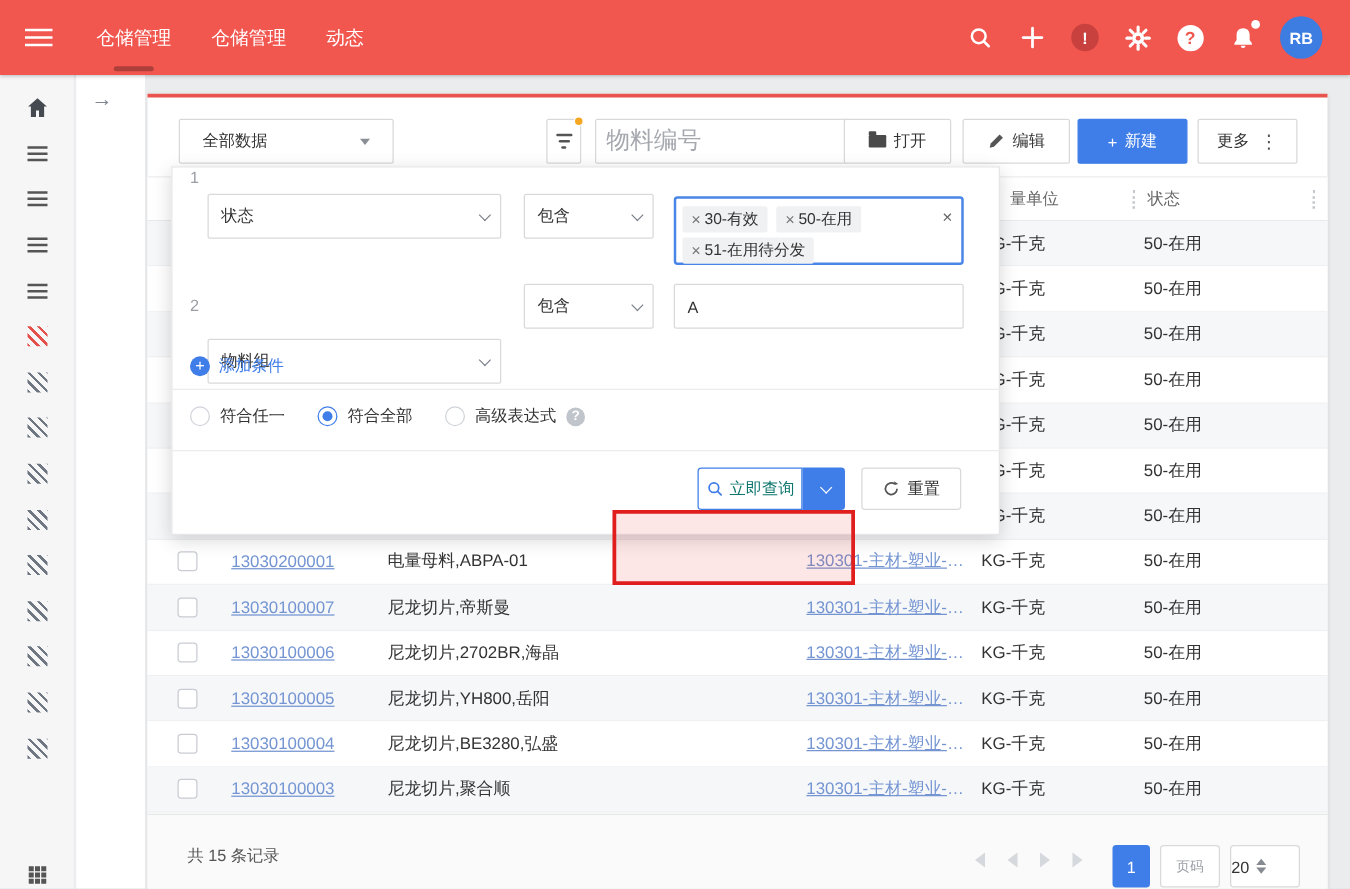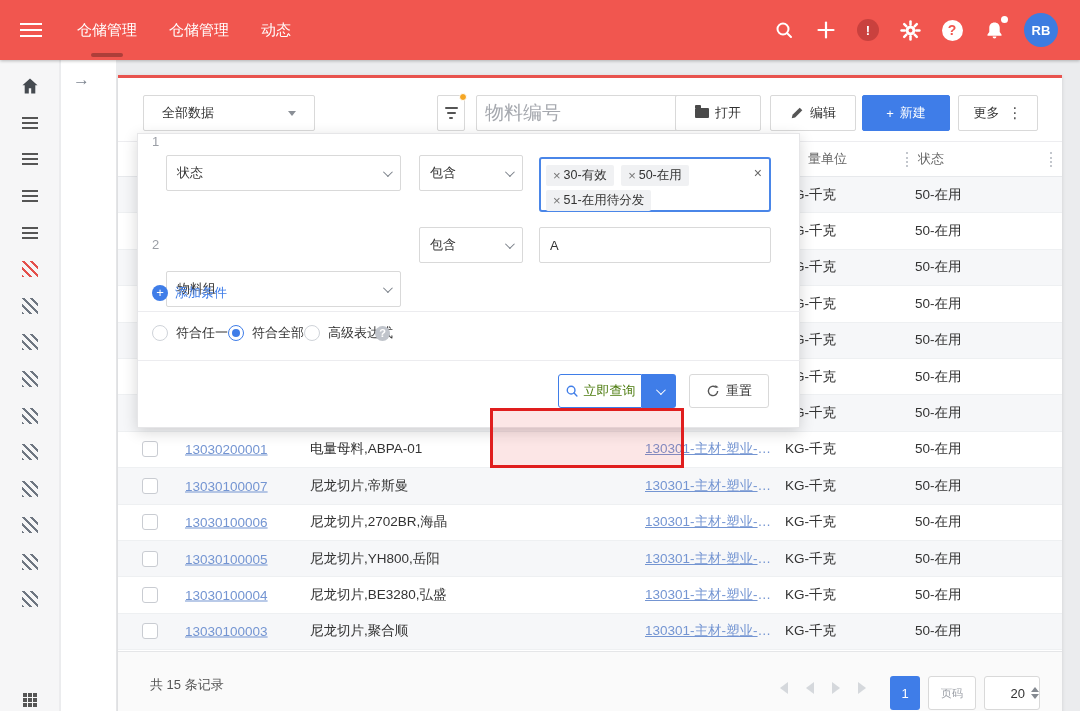--- a/index.html
+++ b/index.html
@@ -69,47 +69,47 @@
   
   .tfoot { position:absolute; left:0; top:573px; width:944px; height:64px; border-top:1px solid #e5e6e8; background:#fafafa; }
   .total { position:absolute; left:32px; top:24px; font-size:13px; color:#555; }
   .pager { position:absolute; right:22px; top:24px; display:flex; align-items:flex-start; gap:8px; }
   .pg-ghost { display:flex; gap:18px; margin-right:16px; margin-top:6px; }
   .tri { width:0; height:0; border-top:6px solid transparent; border-bottom:6px solid transparent; opacity:.55; }
   .tri.l { border-right:8px solid #b7bbc2; }
   .tri.r { border-left:8px solid #b7bbc2; }
   .pg-cur { width:30px; height:34px; background:#3f7de8; color:#fff; border-radius:3px; font-size:13px; display:flex; align-items:center; justify-content:center; cursor:pointer; }
   .pg-input { width:48px; height:34px; border:1px solid #d9d9d9; border-radius:3px; background:#fff; color:#9b9fa6; font-size:11px; display:flex; align-items:center; justify-content:center; }
-  .pg-size { width:56px; height:34px; border:1px solid #d9d9d9; border-radius:3px; background:#fff; color:#333; font-size:13px; display:flex; align-items:center; justify-content:flex-end; gap:6px; cursor:pointer; }
+  .pg-size { width:56px; height:34px; border:1px solid #d9d9d9; border-radius:3px; background:#fff; color:#333; font-size:13px; display:flex; align-items:center; justify-content:flex-start; gap:6px; cursor:pointer; }
   .sort-arrows { display:flex; flex-direction:column; gap:2px; }
   .sa-up { width:0;height:0;border-left:4px solid transparent;border-right:4px solid transparent;border-bottom:5px solid #858a91; }
   .sa-dn { width:0;height:0;border-left:4px solid transparent;border-right:4px solid transparent;border-top:5px solid #858a91; }
 
   
   .fpanel { position:absolute; left:137px; top:133px; width:663px; height:295px; background:#fff; border:1px solid #e6e6e8; box-shadow:0 4px 14px rgba(0,0,0,.16); z-index:10; }
   .cond-idx { position:absolute; font-size:13px; color:#9a9ea5; }
   .fp-sel { position:absolute; height:36px; border:1px solid #d9d9d9; border-radius:2px; background:#fff; display:flex; align-items:center; padding:0 10px; font-size:13px; color:#333; cursor:pointer; }
   .multibox { position:absolute; left:401px; top:23px; width:232px; height:55px; border:2px solid #4a86e8; border-radius:3px; background:#fff; padding:4px 22px 4px 5px; cursor:text; }
   .tag { display:inline-flex; align-items:center; gap:3px; background:#f0f1f3; border-radius:2px; font-size:12.5px; color:#333; padding:2px 7px; margin:2px 3px 2px 0; }
   .tag .x { color:#777; cursor:pointer; font-size:13px; }
   .mb-clear { position:absolute; right:7px; top:7px; color:#666; font-size:14px; cursor:pointer; line-height:1; }
   .fp-input { position:absolute; left:401px; top:93px; width:232px; height:36px; border:1px solid #d9d9d9; border-radius:2px; font-size:13px; color:#333; padding:0 10px; outline:none; font-family:inherit; }
   .add-cond { position:absolute; left:14px; top:150px; display:flex; align-items:center; gap:7px; cursor:pointer; }
   .plus-circle { width:16px; height:16px; border-radius:50%; background:#3f7de8; color:#fff; font-size:13px; line-height:15px; text-align:center; }
   .add-cond span.lbl { color:#3f7de8; font-size:13px; }
   .fp-div { position:absolute; left:0; width:663px; border-top:1px solid #ececef; }
-  .radio-row { position:absolute; left:14px; top:190px; display:flex; align-items:center; }
+  .radio-row { position:absolute; left:14px; top:190px; display:flex; align-items:center; gap:26px; }
   .radio { display:flex; align-items:center; gap:8px; cursor:pointer; }
   .rc { width:16px; height:16px; border-radius:50%; border:1px solid #cfd3d9; background:#fff; display:flex; align-items:center; justify-content:center; }
   .radio.checked .rc { border-color:#3f7de8; }
   .radio.checked .rc::after { content:""; width:8px; height:8px; border-radius:50%; background:#3f7de8; }
   .radio .rlbl { font-size:13px; color:#333; }
   .q-badge { width:15px; height:15px; border-radius:50%; background:#c0c4cb; color:#fff; font-size:11px; font-weight:bold; display:flex; align-items:center; justify-content:center; margin-left:-18px; cursor:pointer; }
   .fp-btns { position:absolute; top:240px; left:0; width:663px; height:34px; }
-  .q-main { position:absolute; left:420px; top:0; width:84px; height:34px; border:1px solid #3f7de8; border-radius:3px 0 0 3px; background:#fff; color:#4d7c0f; font-size:13px; display:flex; align-items:center; justify-content:center; gap:5px; cursor:pointer; }
+  .q-main { position:absolute; left:420px; top:0; width:84px; height:34px; border:1px solid #3f7de8; border-radius:3px 0 0 3px; background:#fff; color:#0f766e; font-size:13px; display:flex; align-items:center; justify-content:center; gap:5px; cursor:pointer; }
   .q-caret { position:absolute; left:504px; top:0; width:34px; height:34px; background:#3f7de8; border-radius:0 3px 3px 0; display:flex; align-items:center; justify-content:center; cursor:pointer; }
   .q-caret .chev { border-color:#fff; margin:0; transform:rotate(45deg) translateY(-2px); }
   .reset-btn { position:absolute; left:551px; top:0; width:80px; height:34px; border:1px solid #d9d9d9; border-radius:3px; background:#fff; color:#333; font-size:13px; display:flex; align-items:center; justify-content:center; gap:6px; cursor:pointer; }
 
   
   .qmenu { position:absolute; left:492px; top:410px; width:190px; height:56px; background:#fff; border:1px solid #e8e8ea; box-shadow:0 3px 10px rgba(0,0,0,.15); z-index:20; display:flex; align-items:center; }
   .qmenu .mi { padding-left:28px; font-size:13.5px; color:#555; cursor:pointer; }
   .annot { position:absolute; left:490px; top:408px; width:194px; height:60px; border:3px solid #e01e1e; background:rgba(235,60,60,.13); z-index:30; pointer-events:none; }
 
   svg { display:block; }

